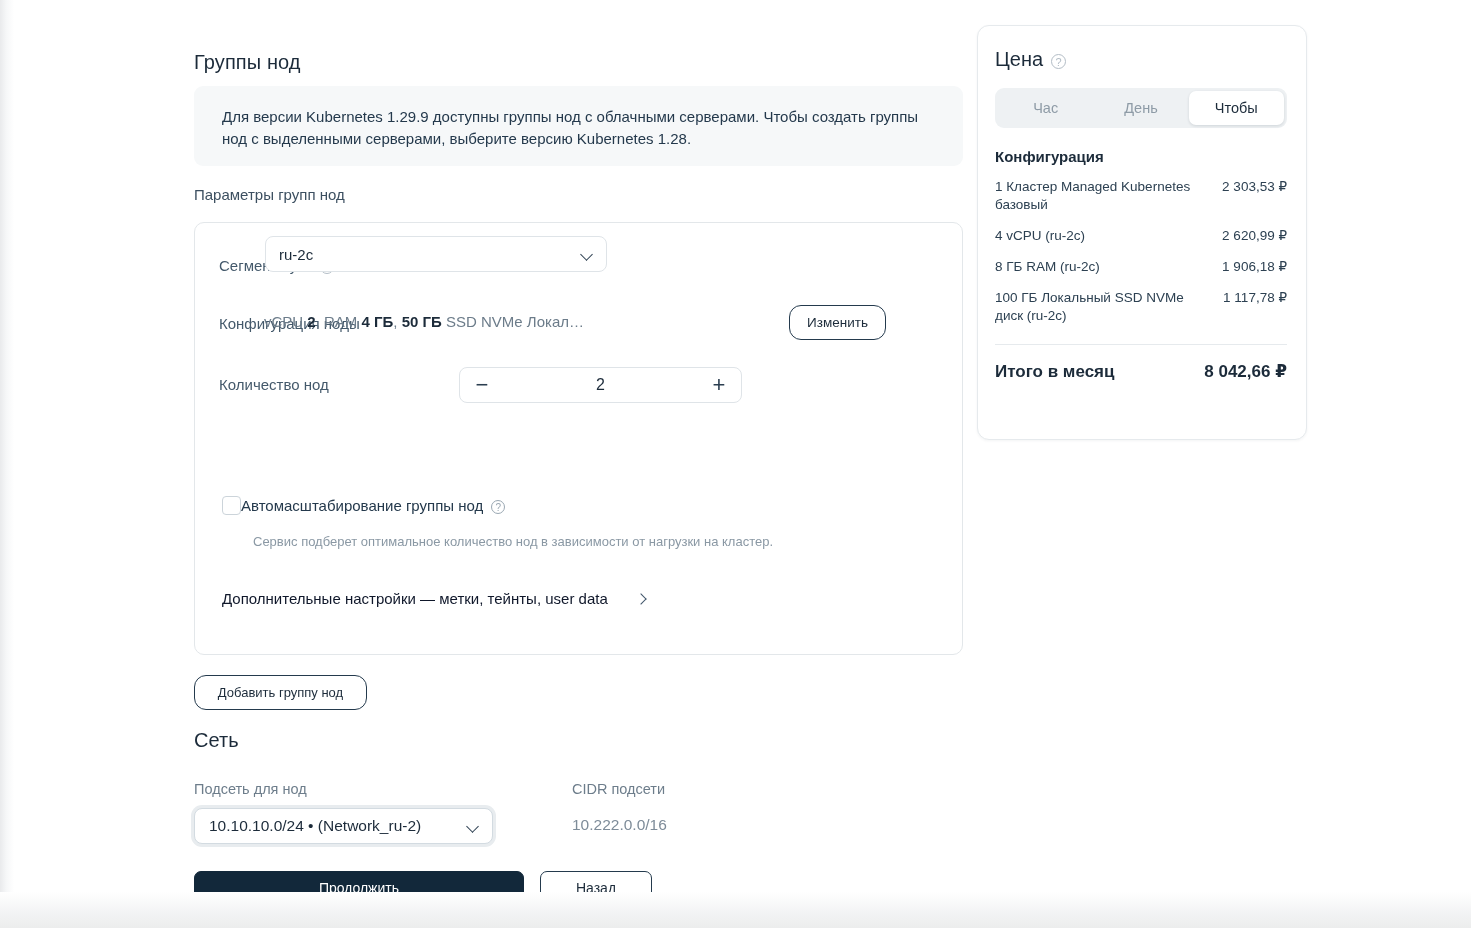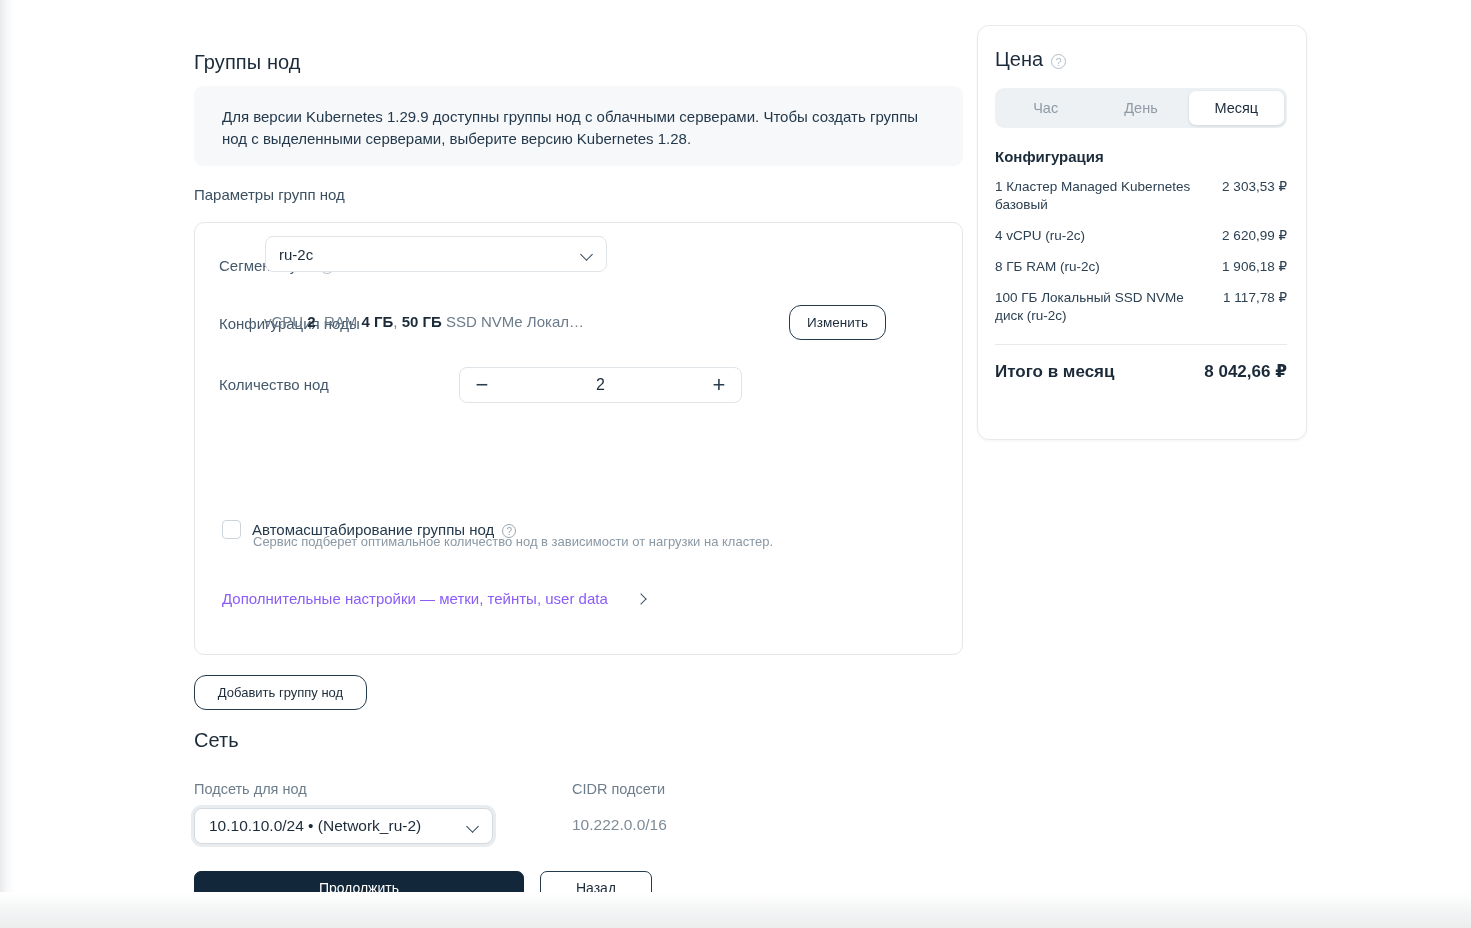--- a/index.html
+++ b/index.html
@@ -223,24 +223,23 @@
     width: 719px; height: 46px;
     display: flex;
     align-items: center;
     padding: 0 0 0 30px;
     box-sizing: border-box;
   }
   #notice-inner .notice-text { font-size: 14.5px; color: #2d4152; }
 
   .check-row {
     position: absolute;
-    left: 222px; top: 520px;
-    display: flex;
-    align-items: center;
-    gap: 11px;
+    left: 222px; top: 496px;
+    display: flex;
+    align-items: center;
   }
   .checkbox {
     width: 19px; height: 19px;
     border: 1.5px solid #ccd4da;
     border-radius: 4px;
     background: #fff;
     box-sizing: border-box;
     cursor: pointer;
     flex: none;
   }
@@ -255,21 +254,21 @@
     position: absolute;
     left: 253px; top: 534px;
     font-size: 13px;
     color: #8a98a4;
   }
 
   .adv-link {
     position: absolute;
     left: 222px; top: 590px;
     font-size: 15px;
-    color: #8b5cf6;
+    color: #0f172a;
     display: flex;
     align-items: center;
     gap: 28px;
     cursor: pointer;
   }
   .chev-right {
     width: 12px; height: 12px;
     position: relative;
   }
   .chev-right::before {
@@ -515,21 +514,21 @@
     </div>
 
     <div class="seg-tabs" id="price-tabs">
         <div class="seg-tab">
           <span>Час</span>
         </div>
         <div class="seg-tab">
           <span>День</span>
         </div>
         <div class="seg-tab active">
-          <span>Месяц</span>
+          <span>Чтобы</span>
         </div>
       </div>
 
     <div class="price-sub">Конфигурация</div>
 
     <div id="price-items">
         <div class="price-row">
           <span class="pname">1 Кластер Managed Kubernetes базовый</span>
           <span class="pval">2 303,53 ₽</span>
         </div>

